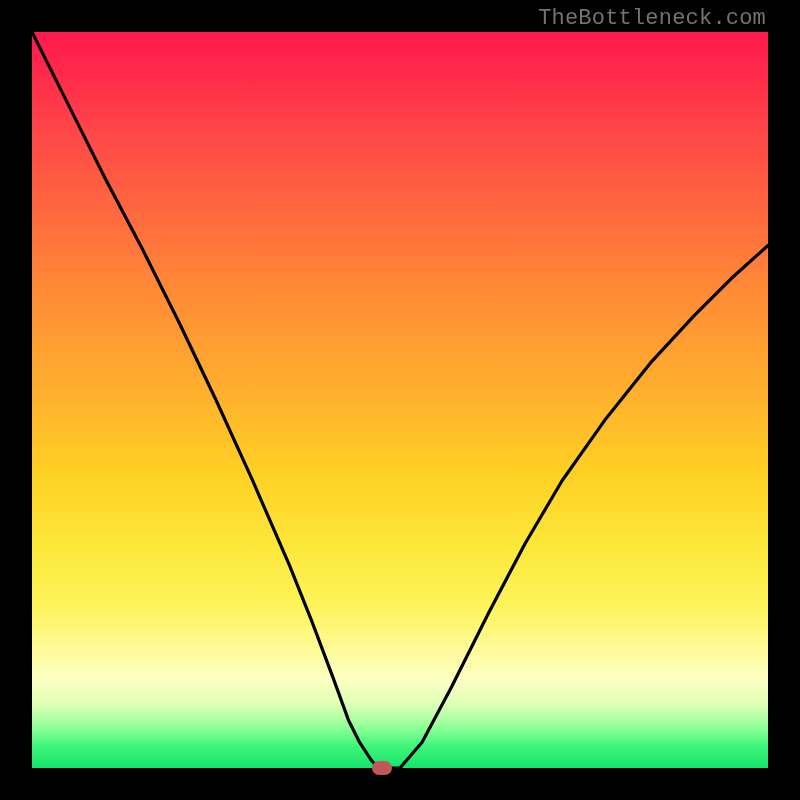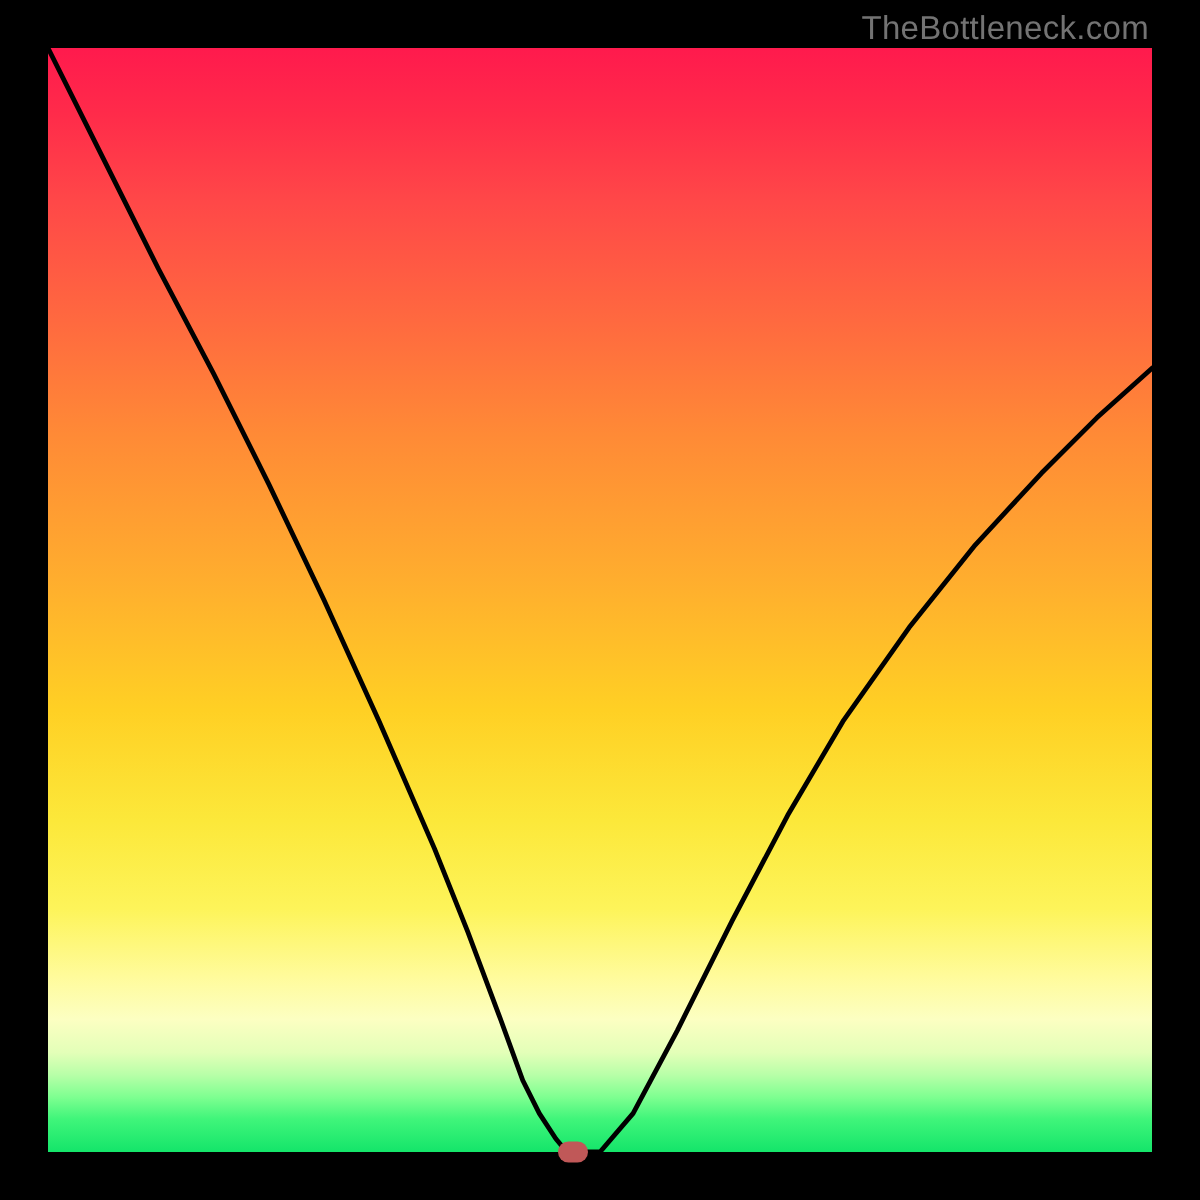--- a/index.html
+++ b/index.html
@@ -11,20 +11,21 @@
     overflow: hidden;
     font-family: Arial, Helvetica, sans-serif;
   }
   .frame {
     position: absolute;
     left: 0;
     top: 0;
     width: 800px;
     height: 800px;
     background: #000;
+    font-family: Liberation Mono, monospace;
   }
   .plot {
     position: absolute;
     left: 32px;
     top: 32px;
     width: 736px;
     height: 736px;
     background: linear-gradient(to bottom,
       #ff1a4d 0%,
       #ff2b4a 6%,

